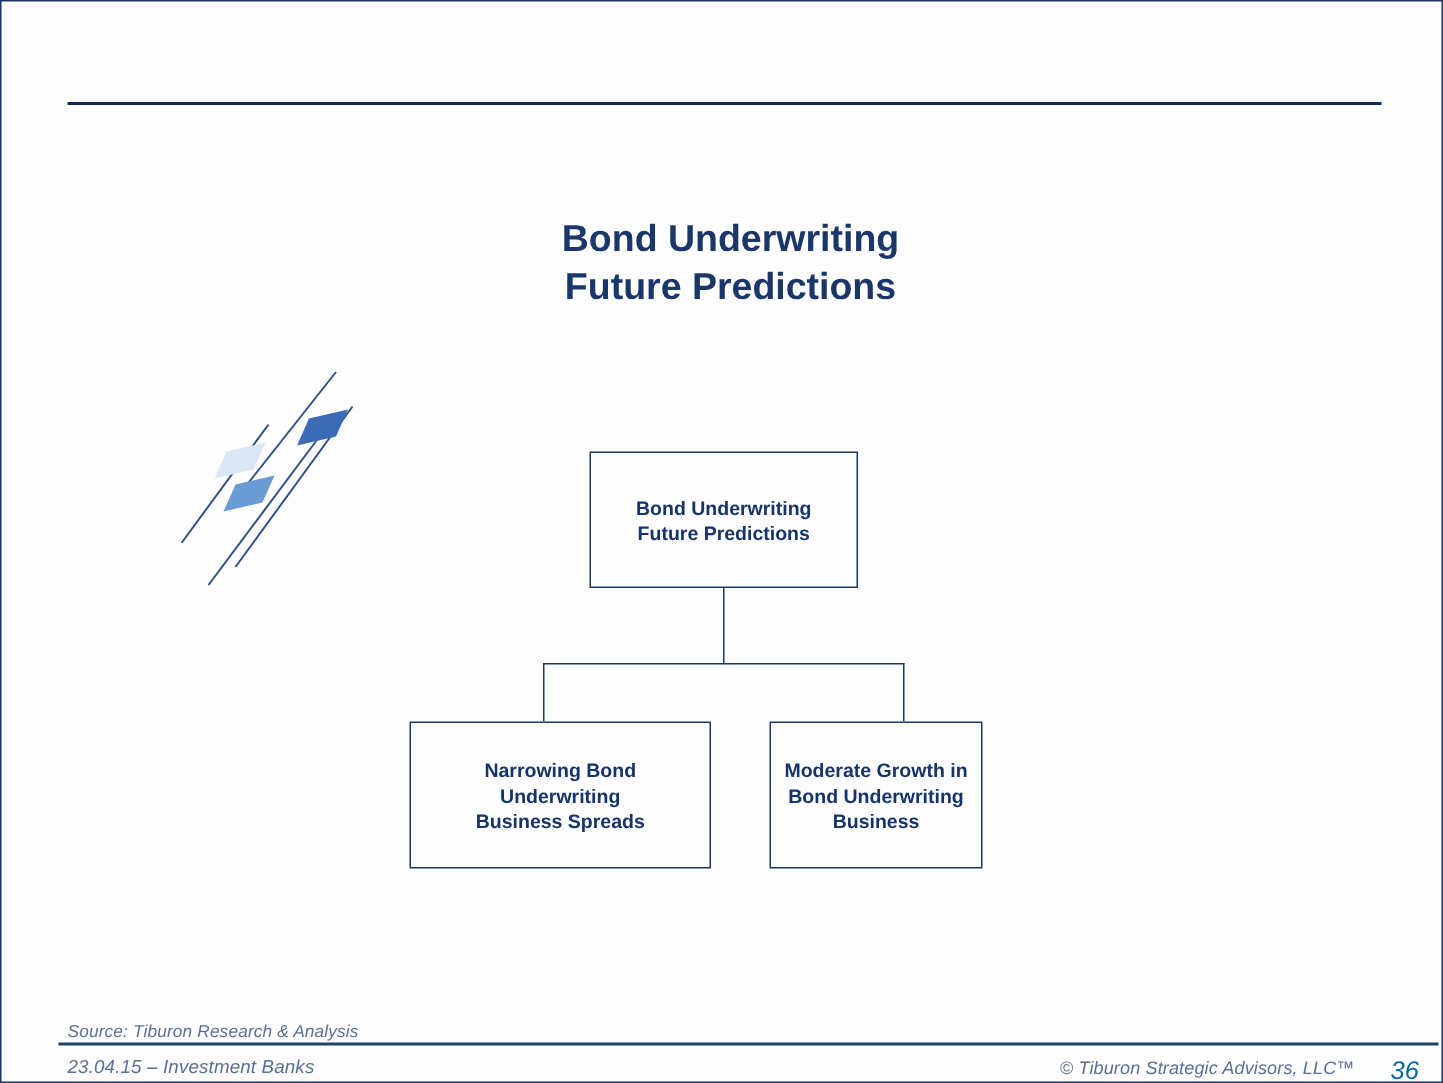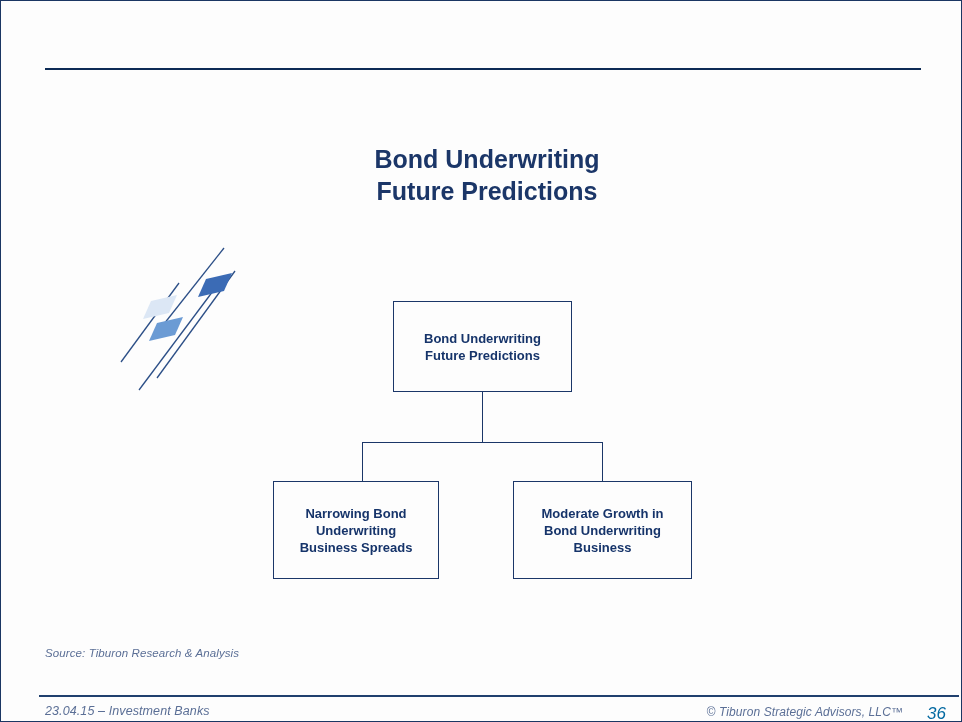--- a/index.html
+++ b/index.html
@@ -95,43 +95,43 @@
   }
   .node-root {
     left: 392px;
     top: 300px;
     width: 179px;
     height: 91px;
   }
   .node-left {
     left: 272px;
     top: 480px;
-    width: 166px;
+    width: 201px;
     height: 98px;
   }
   .node-right {
     left: 512px;
     top: 480px;
-    width: 179px;
+    width: 142px;
     height: 98px;
   }
   .connector {
     position: absolute;
     background: #1b3668;
   }
   .conn-root-down  { left: 481px; top: 391px; width: 1px;  height: 50px; }
   .conn-bus        { left: 361px; top: 441px; width: 241px; height: 1px; }
   .conn-left-down  { left: 361px; top: 441px; width: 1px;  height: 39px; }
   .conn-right-down { left: 601px; top: 441px; width: 1px;  height: 39px; }
 
   
   .source-note {
     position: absolute;
     left: 44px;
-    top: 646px;
+    top: 681px;
     font-size: 11.5px;
     font-style: italic;
     color: #5b6f96;
     letter-spacing: 0.1px;
   }
   .footer-rule {
     position: absolute;
     left: 38px;
     top: 694px;
     width: 920px;

